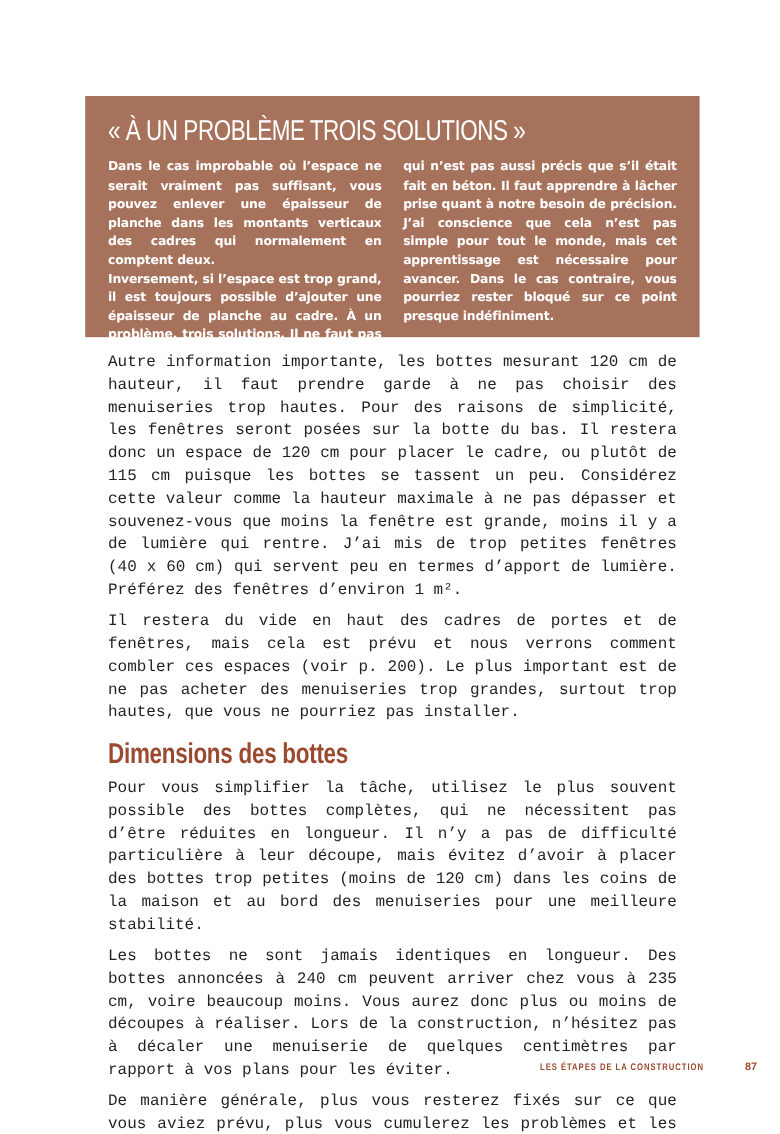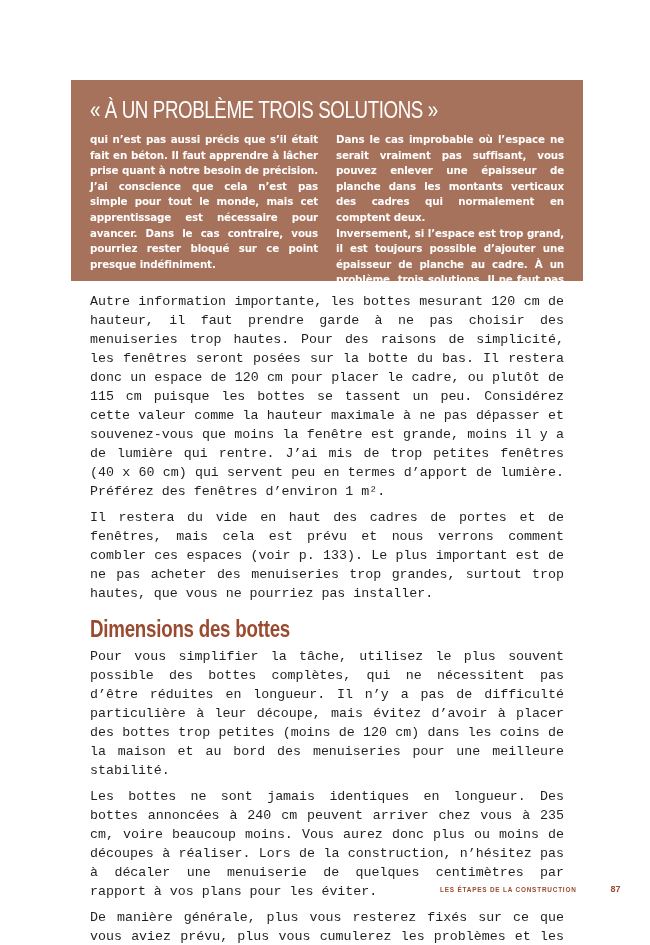--- a/index.html
+++ b/index.html
@@ -38,46 +38,46 @@
     font-family: "Liberation Sans", sans-serif; font-weight: bold;
     color: #9a4a2e; font-size: 24px; line-height: 28px;
     transform: scaleX(0.78); transform-origin: left center;
     white-space: nowrap; margin: 12px 0 4px 0; letter-spacing: -0.3px;
   }
 
   .footer {
     position: absolute; top: 884px; left: 450px; width: 160px;
     font-family: "Liberation Sans", sans-serif; color: #9a4a2e;
     font-size: 8px; font-weight: bold; letter-spacing: 1px;
-    display: flex; justify-content: center; align-items: baseline;
+    display: flex; justify-content: flex-start; align-items: baseline;
   }
   .footer .running-head { transform: scaleX(0.8); transform-origin: left center; white-space: nowrap; }
   .footer .page-number { font-size: 9px; letter-spacing: 0; }
 </style>
 </head>
 <body>
 
 <div class="page">
 
   <div class="sidebar-box">
     <h2 class="box-title">« À UN PROBLÈME TROIS SOLUTIONS »</h2>
     <div class="box-columns">
       <div class="box-col">
-        <p>qui n’est pas aussi précis que s’il était fait en béton. Il faut apprendre à lâcher prise quant à notre besoin de précision. J’ai conscience que cela n’est pas simple pour tout le monde, mais cet apprentissage est nécessaire pour avancer. Dans le cas contraire, vous pourriez rester bloqué sur ce point presque indéfiniment.</p>
+        <p>Dans le cas improbable où l’espace ne serait vraiment pas suffisant, vous pouvez enlever une épaisseur de planche dans les montants verticaux des cadres qui normalement en comptent deux.</p>
+        <p>Inversement, si l’espace est trop grand, il est toujours possible d’ajouter une épaisseur de planche au cadre. À un problème, trois solutions. Il ne faut pas buter sur cet espace</p>
       </div>
       <div class="box-col">
-        <p>Dans le cas improbable où l’espace ne serait vraiment pas suffisant, vous pouvez enlever une épaisseur de planche dans les montants verticaux des cadres qui normalement en comptent deux.</p>
-        <p>Inversement, si l’espace est trop grand, il est toujours possible d’ajouter une épaisseur de planche au cadre. À un problème, trois solutions. Il ne faut pas buter sur cet espace</p>
+        <p>qui n’est pas aussi précis que s’il était fait en béton. Il faut apprendre à lâcher prise quant à notre besoin de précision. J’ai conscience que cela n’est pas simple pour tout le monde, mais cet apprentissage est nécessaire pour avancer. Dans le cas contraire, vous pourriez rester bloqué sur ce point presque indéfiniment.</p>
       </div>
     </div>
   </div>
 
   <div class="body">
     <p>Autre information importante, les bottes mesurant 120 cm de hauteur, il faut prendre garde à ne pas choisir des menuiseries trop hautes. Pour des raisons de simplicité, les fenêtres seront posées sur la botte du bas. Il restera donc un espace de 120 cm pour placer le cadre, ou plutôt de 115 cm puisque les bottes se tassent un peu. Considérez cette valeur comme la hauteur maximale à ne pas dépasser et souvenez-vous que moins la fenêtre est grande, moins il y a de lumière qui rentre. J’ai mis de trop petites fenêtres (40 x 60 cm) qui servent peu en termes d’apport de lumière. Préférez des fenêtres d’environ 1 m².</p>
-    <p>Il restera du vide en haut des cadres de portes et de fenêtres, mais cela est prévu et nous verrons comment combler ces espaces (voir p. 133). Le plus important est de ne pas acheter des menuiseries trop grandes, surtout trop hautes, que vous ne pourriez pas installer.</p>
+    <p>Il restera du vide en haut des cadres de portes et de fenêtres, mais cela est prévu et nous verrons comment combler ces espaces (voir p. 200). Le plus important est de ne pas acheter des menuiseries trop grandes, surtout trop hautes, que vous ne pourriez pas installer.</p>
     <h3 class="section-heading">Dimensions des bottes</h3>
     <p>Pour vous simplifier la tâche, utilisez le plus souvent possible des bottes complètes, qui ne nécessitent pas d’être réduites en longueur. Il n’y a pas de difficulté particulière à leur découpe, mais évitez d’avoir à placer des bottes trop petites (moins de 120 cm) dans les coins de la maison et au bord des menuiseries pour une meilleure stabilité.</p>
     <p>Les bottes ne sont jamais identiques en longueur. Des bottes annoncées à 240 cm peuvent arriver chez vous à 235 cm, voire beaucoup moins. Vous aurez donc plus ou moins de découpes à réaliser. Lors de la construction, n’hésitez pas à décaler une menuiserie de quelques centimètres par rapport à vos plans pour les éviter.</p>
     <p>De manière générale, plus vous resterez fixés sur ce que vous aviez prévu, plus vous cumulerez les problèmes et les déceptions. Acceptez que ces matériaux non industrialisés ne soient pas parfaits et n’oubliez pas que de toute façon « à un problème trois solutions ».</p>
   </div>
 
   <div class="footer">
     <span class="running-head">LES ÉTAPES DE LA CONSTRUCTION</span>
     <span class="page-number">87</span>
   </div>

